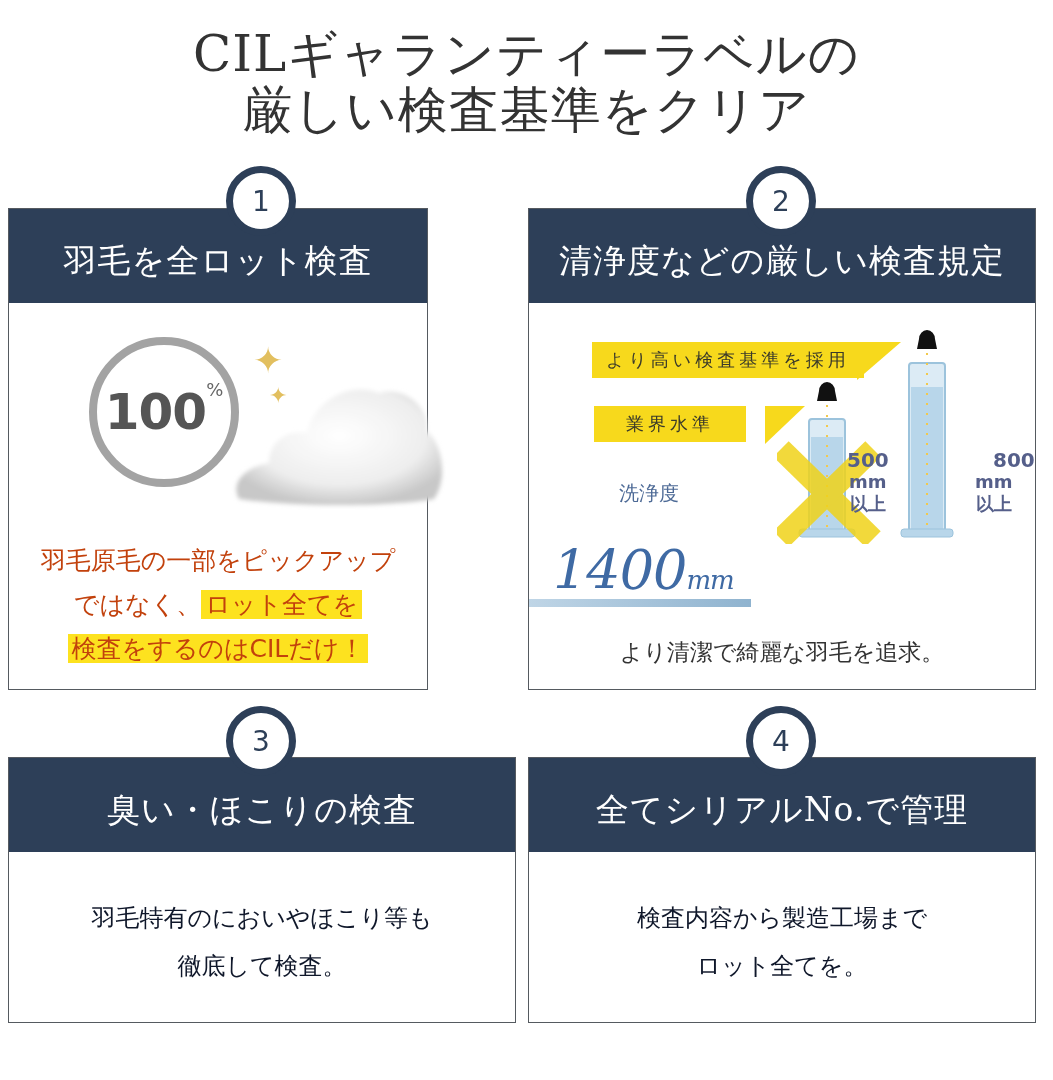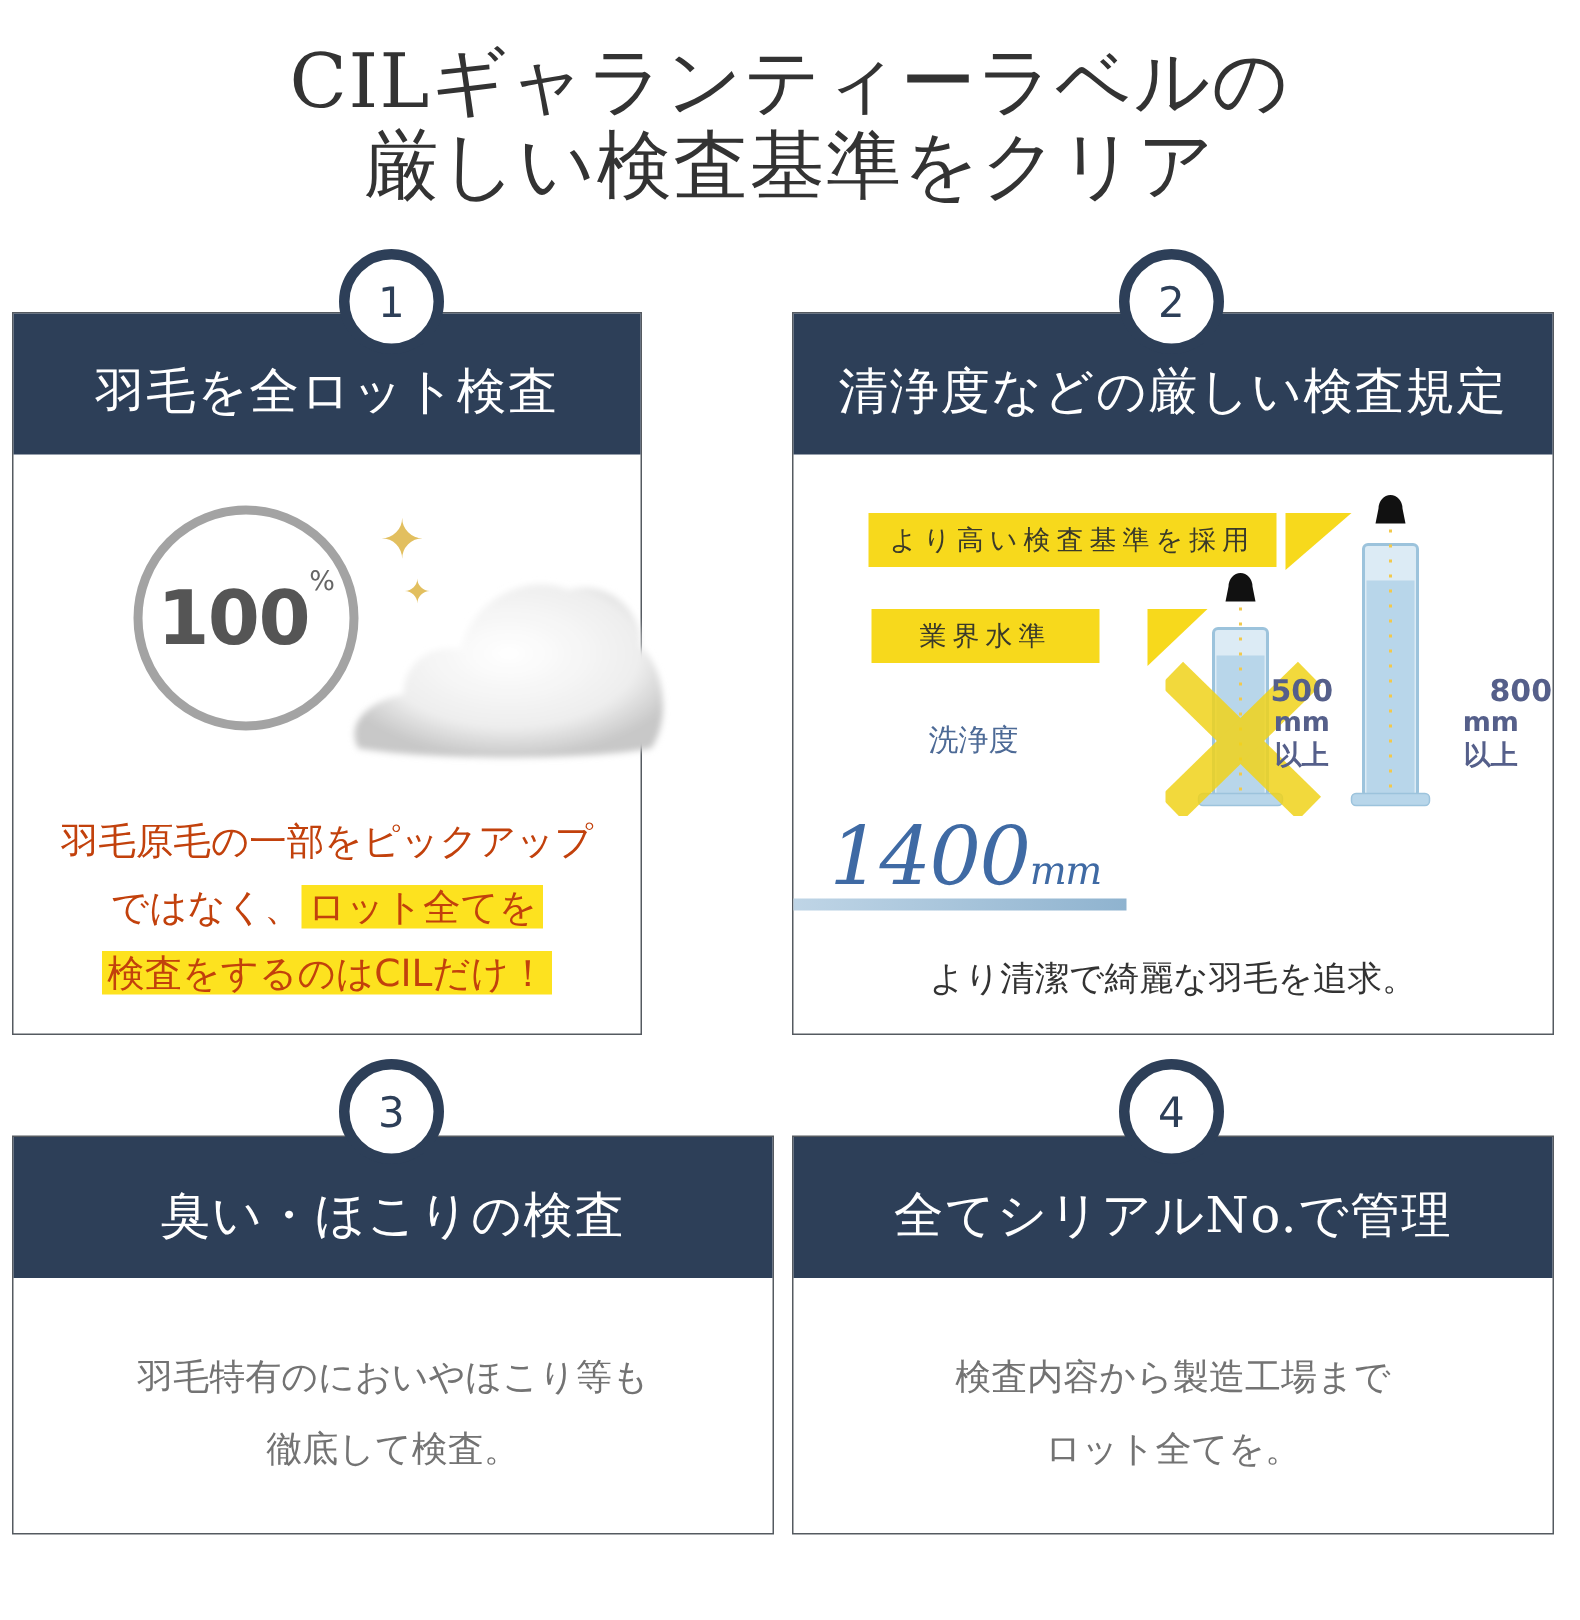--- a/index.html
+++ b/index.html
@@ -28,39 +28,39 @@
   }
 
   .c1 { left: 8px; top: 208px; width: 420px; height: 482px; }
   .c2 { left: 528px; top: 208px; width: 508px; height: 482px; }
   .c3 { left: 8px; top: 757px; width: 508px; height: 266px; }
   .c4 { left: 528px; top: 757px; width: 508px; height: 266px; }
 
   
   .ring {
     position: absolute; left: 80px; top: 128px; width: 150px; height: 150px;
-    border-radius: 50%; border: 6px solid #a3a3a3; background: #fff;
+    border-radius: 50%; border: 8px solid #a3a3a3; background: #fff;
     display: flex; align-items: center; justify-content: center;
   }
   .pct-num { font-size: 50px; font-weight: bold; color: #555; letter-spacing: -1px; }
   .pct-sign { font-size: 18px; color: #666; align-self: flex-start; margin-top: 34px; }
   .sparkle { position: absolute; color: #e2bf5f; line-height: 1; }
   .down {
     position: absolute; left: 220px; top: 162px; width: 220px; height: 140px;
   }
   .c1-text {
     position: absolute; left: 0; right: 0; top: 330px; text-align: center;
     font-size: 25px; line-height: 44px; color: #c2410c;
   }
   .hl { background: #fde21f; padding: 0 4px; }
 
   
   .tag {
     position: absolute; background: #f7d91c; color: #3a3a2a;
-    font-size: 18px; letter-spacing: 4px; padding: 6px 14px;
+    font-size: 18px; letter-spacing: 4px; padding: 6px 14px; margin-left: 13px;
   }
   .tag-a { left: 50px; top: 133px; }
   .tag-b { left: 52px; top: 197px; padding: 6px 32px; }
   .tag-tail { position: absolute; width: 0; height: 0; }
   .product-label {
     position: absolute; left: 20px; top: 270px; width: 200px; text-align: center;
     font-family: "DejaVu Serif", serif; font-size: 20px; line-height: 28px; color: #4d6a96;
   }
   .big-num {
     position: absolute; left: 24px; top: 330px;
@@ -75,21 +75,21 @@
   .spec-label {
     position: absolute; font-size: 18px; line-height: 22px; color: #555f8a; text-align: center; font-weight: bold;
   }
   .c2-text {
     position: absolute; left: 0; right: 0; top: 428px; text-align: center;
     font-size: 23px; color: #333;
   }
 
   .c34-text {
     position: absolute; left: 0; right: 0; top: 136px; text-align: center;
-    font-size: 24px; line-height: 48px; color: #737373;
+    font-size: 24px; line-height: 48px; color: #0f172a;
   }
 </style>
 </head>
 <body>
 
 <div class="main-title">
   <div>CILギャランティーラベルの</div>
   <div>厳しい検査基準をクリア</div>
 </div>
 

